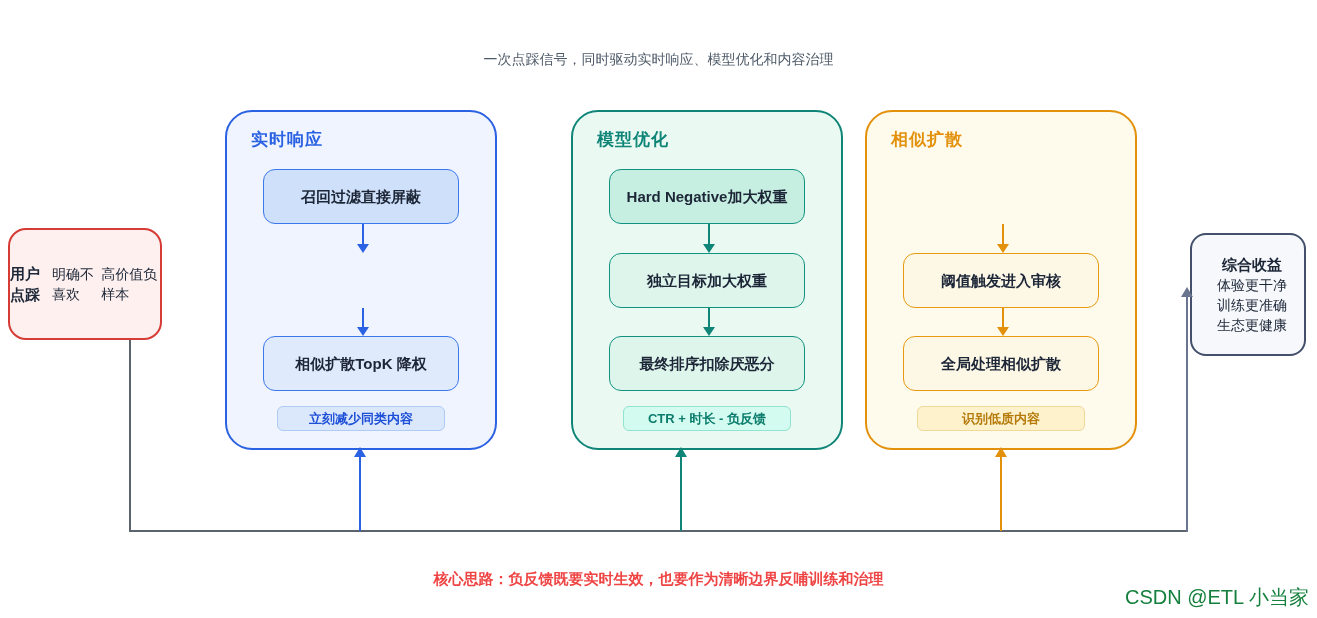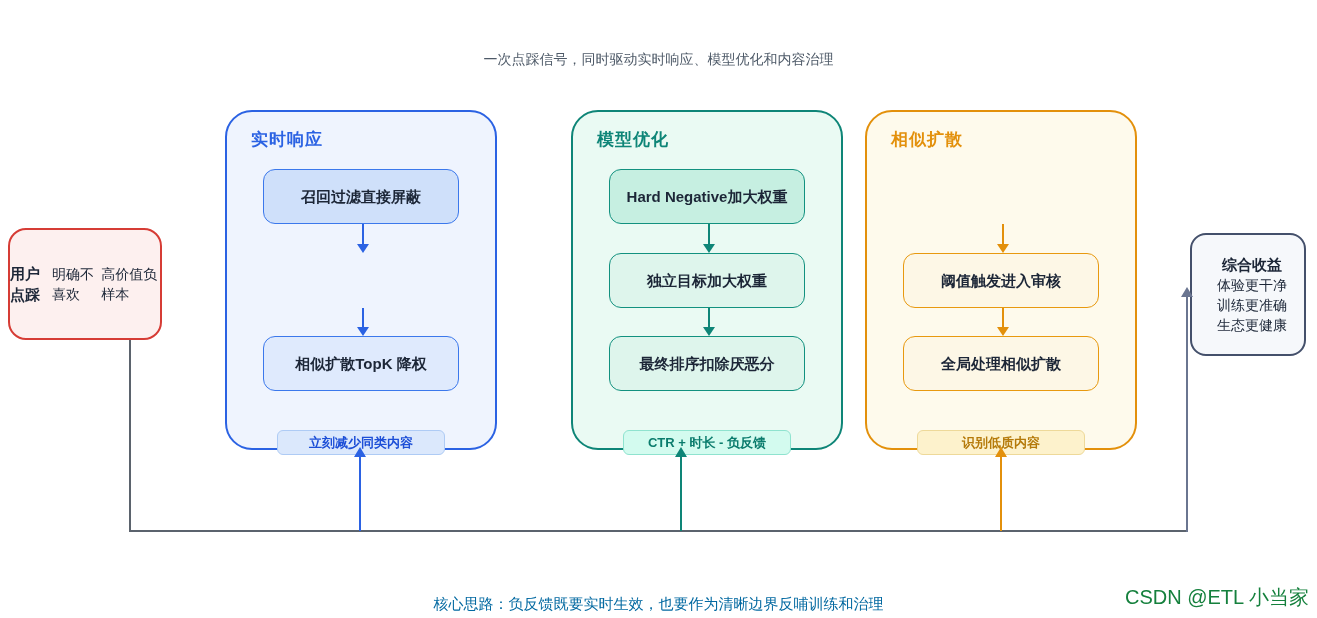--- a/index.html
+++ b/index.html
@@ -29,40 +29,40 @@
   .col-title{position:absolute;left:24px;top:16px;font-size:17px;font-weight:bold;
          color:var(--accent);letter-spacing:1px;}
   .step{position:absolute;left:36px;width:196px;height:55px;box-sizing:border-box;
          border:1.5px solid var(--step-border);background:var(--step-bg);border-radius:12px;
          display:flex;flex-direction:row;justify-content:center;align-items:center;
          font-size:15px;font-weight:bold;color:#1c2637;line-height:20px;}
   .step.first{background:var(--step1-bg);}
   .pill{position:absolute;left:50px;top:294px;width:168px;height:25px;box-sizing:border-box;
          background:var(--pill-bg);border:1px solid var(--pill-border);border-radius:6px;
          display:flex;align-items:center;justify-content:center;
-         font-size:13px;font-weight:bold;color:var(--pill-text);margin-top:24px;}
+         font-size:13px;font-weight:bold;color:var(--pill-text);}
   .varrow-line{position:absolute;left:135px;width:2px;background:var(--accent);}
   .varrow-head{position:absolute;left:130px;width:0;height:0;
          border-left:6px solid transparent;border-right:6px solid transparent;
          border-top:9px solid var(--accent);}
 
   
   .connector .cline{position:absolute;background:currentColor;}
   .uparrow{position:absolute;top:447px;width:12px;height:85px;}
   .ua-head{position:absolute;left:0;top:0;width:0;height:0;
          border-left:6px solid transparent;border-right:6px solid transparent;
          border-bottom:10px solid currentColor;}
   .ua-line{position:absolute;left:5px;top:9px;width:2px;height:75px;background:currentColor;}
   .result-arrow .ra-line{position:absolute;left:1186px;top:296px;width:2px;height:236px;background:currentColor;}
   .result-arrow .ra-head{position:absolute;left:1181px;top:287px;width:0;height:0;
          border-left:6px solid transparent;border-right:6px solid transparent;
          border-bottom:10px solid currentColor;}
 
   .note{position:absolute;left:0;top:570px;width:100%;text-align:center;
-         font-size:15px;font-weight:normal;color:#0369a1;margin-top:25px;}
+         font-size:15px;font-weight:bold;color:#ef4444;}
   .watermark{position:absolute;right:8px;top:584px;font-size:20px;color:#15803d;}
 </style>
 </head>
 <body>
 
 <div class="canvas">
 
   <div class="subtitle">一次点踩信号，同时驱动实时响应、模型优化和内容治理</div>
 
   <div class="source-box" style="border-color: rgb(214, 60, 53); background: rgb(253, 240, 239);">

